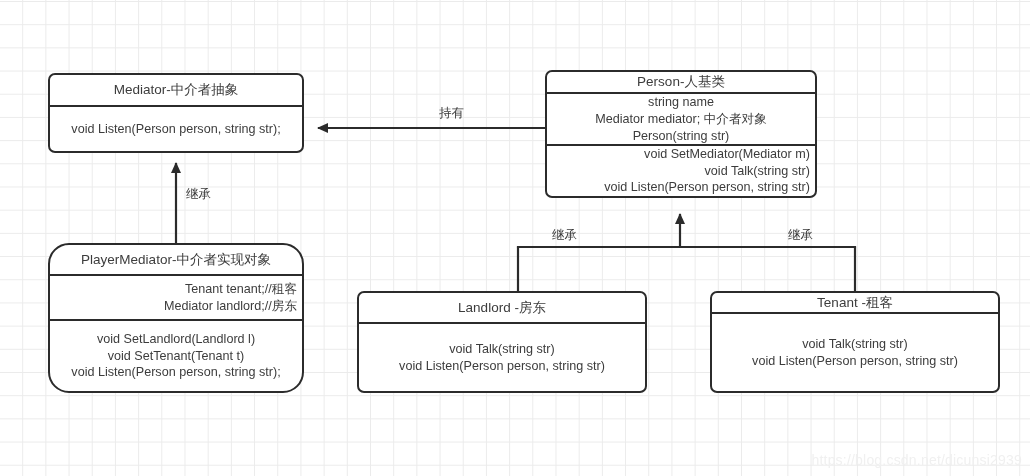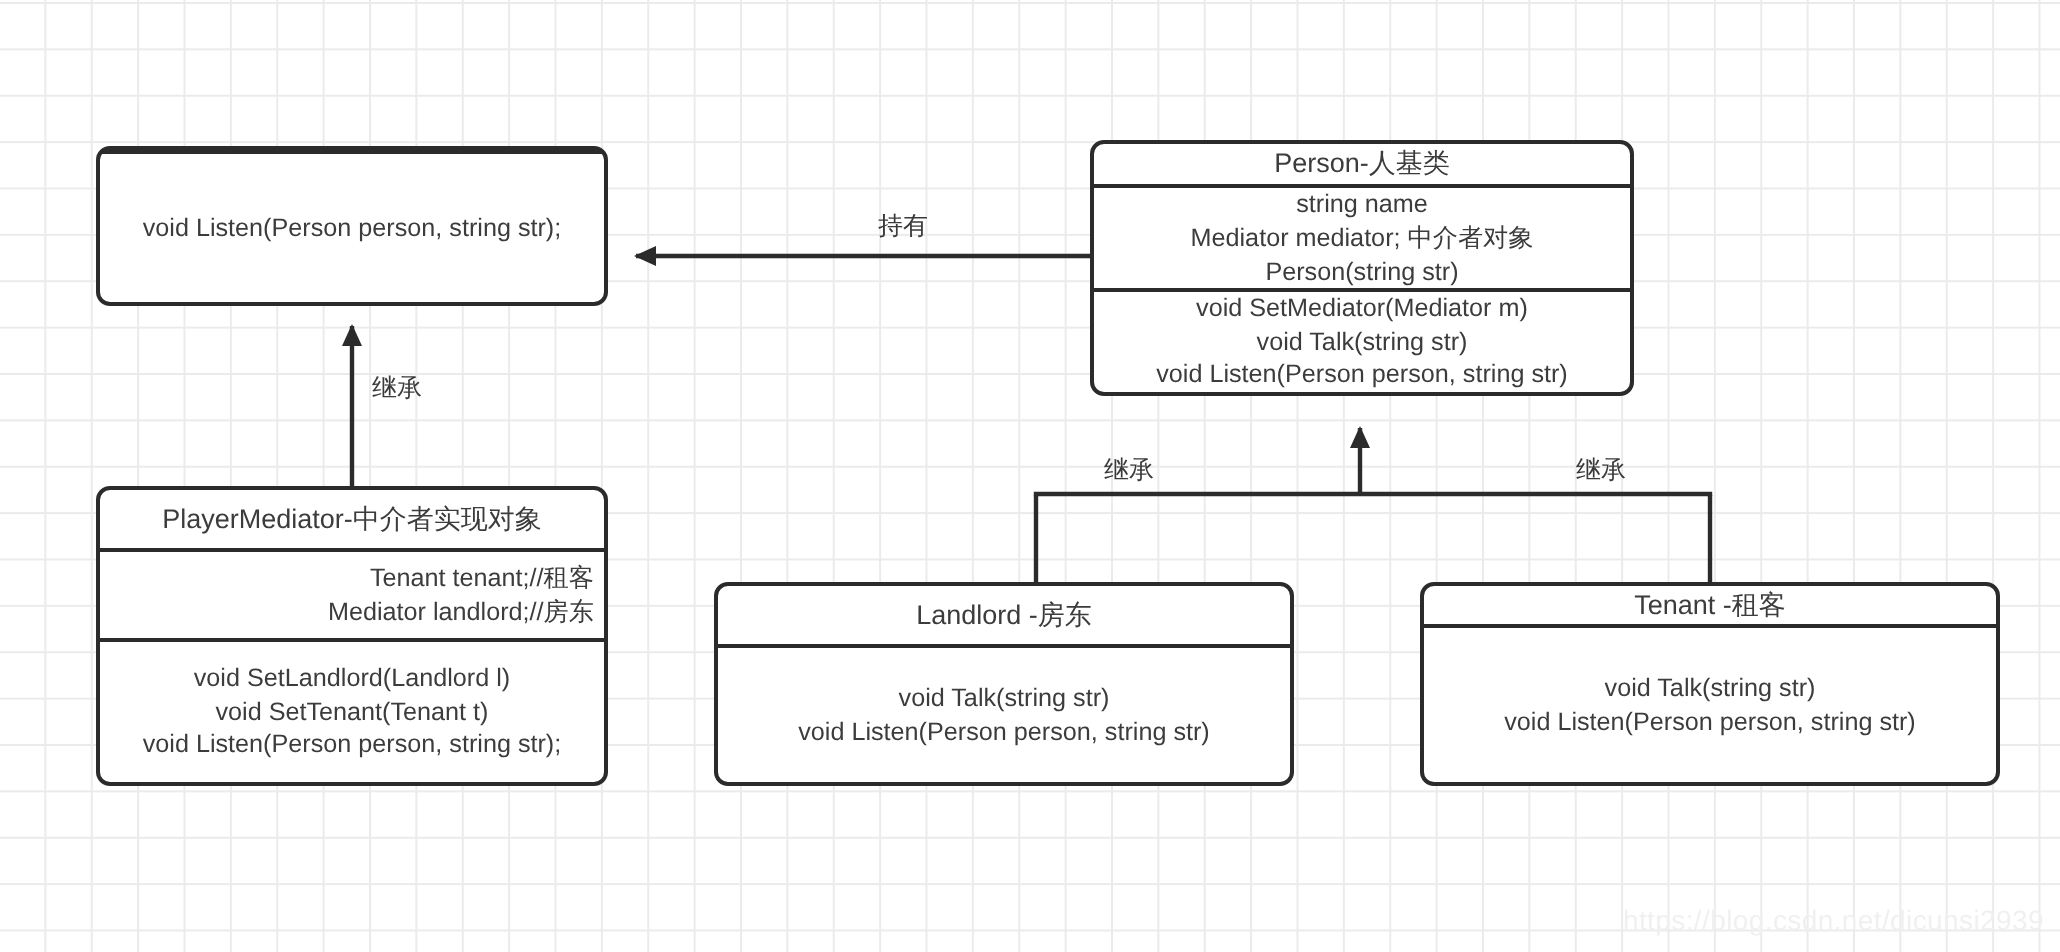--- a/index.html
+++ b/index.html
@@ -101,26 +101,29 @@
 
     <g>
       <line x1="518" y1="291" x2="518" y2="247.5" stroke="#2b2b2b" stroke-width="2.2"></line>
       <line x1="855" y1="291" x2="855" y2="247.5" stroke="#2b2b2b" stroke-width="2.2"></line>
       <line x1="516.9" y1="247" x2="856.1" y2="247" stroke="#2b2b2b" stroke-width="2.2"></line>
       <line x1="680" y1="247" x2="680" y2="214" stroke="#2b2b2b" stroke-width="2.2" marker-end="url(#solidArrow)"></line>
     </g>
   </svg>
 
   <div class="umlbox" style="left:48px; top:73px; width:256px; height:80px;">
+    <div class="sect title-sect" style="height:30px;">
+      <div class="row">Mediator-中介者抽象</div>
+    </div>
     <div class="sect body-sect divider-top" style="flex:1;">
       <div class="row wrapped">void Listen(Person person, string str);</div>
     </div>
   </div>
 
-  <div class="umlbox" style="left:48px; top:243px; width:256px; height:150px;">
+  <div class="umlbox" style="left:48px; top:243px; width:256px; height:150px;border-radius:21px;">
     <div class="sect title-sect" style="height:29px;">
       <div class="row">PlayerMediator-中介者实现对象</div>
     </div>
     <div class="sect body-sect divider-top" style="height:45px; align-items:flex-end; padding-left:20px;">
       <div class="row">Tenant tenant;//租客</div>
       <div class="row">Mediator landlord;//房东</div>
     </div>
     <div class="sect body-sect divider-top" style="flex:1;">
       <div class="row">void SetLandlord(Landlord l)</div>
       <div class="row">void SetTenant(Tenant t)</div>
@@ -130,21 +133,21 @@
 
   <div class="umlbox" style="left:545px; top:70px; width:272px; height:128px;">
     <div class="sect title-sect" style="height:28px;">
       <div class="row">Person-人基类</div>
     </div>
     <div class="sect body-sect divider-top" style="height:55px;">
       <div class="row">string name</div>
       <div class="row">Mediator mediator;  中介者对象</div>
       <div class="row">Person(string str)</div>
     </div>
-    <div class="sect body-sect divider-top" style="flex:1;">
+    <div class="sect body-sect divider-top" style="flex:1;align-items:flex-end;">
       <div class="row">void SetMediator(Mediator m)</div>
       <div class="row">void Talk(string str)</div>
       <div class="row">void Listen(Person person, string str)</div>
     </div>
   </div>
 
   <div class="umlbox" style="left:357px; top:291px; width:290px; height:102px;">
     <div class="sect title-sect" style="height:29px;">
       <div class="row">Landlord -房东</div>
     </div>

